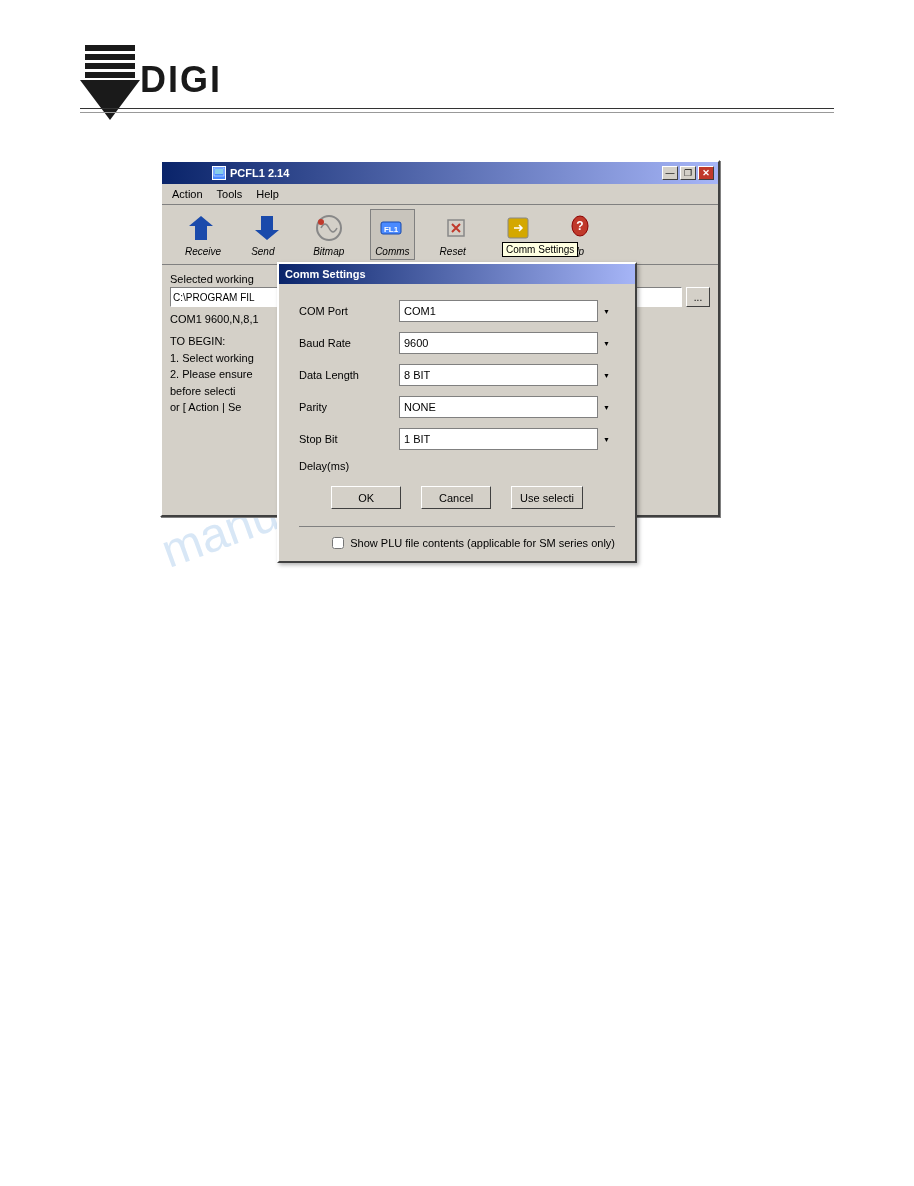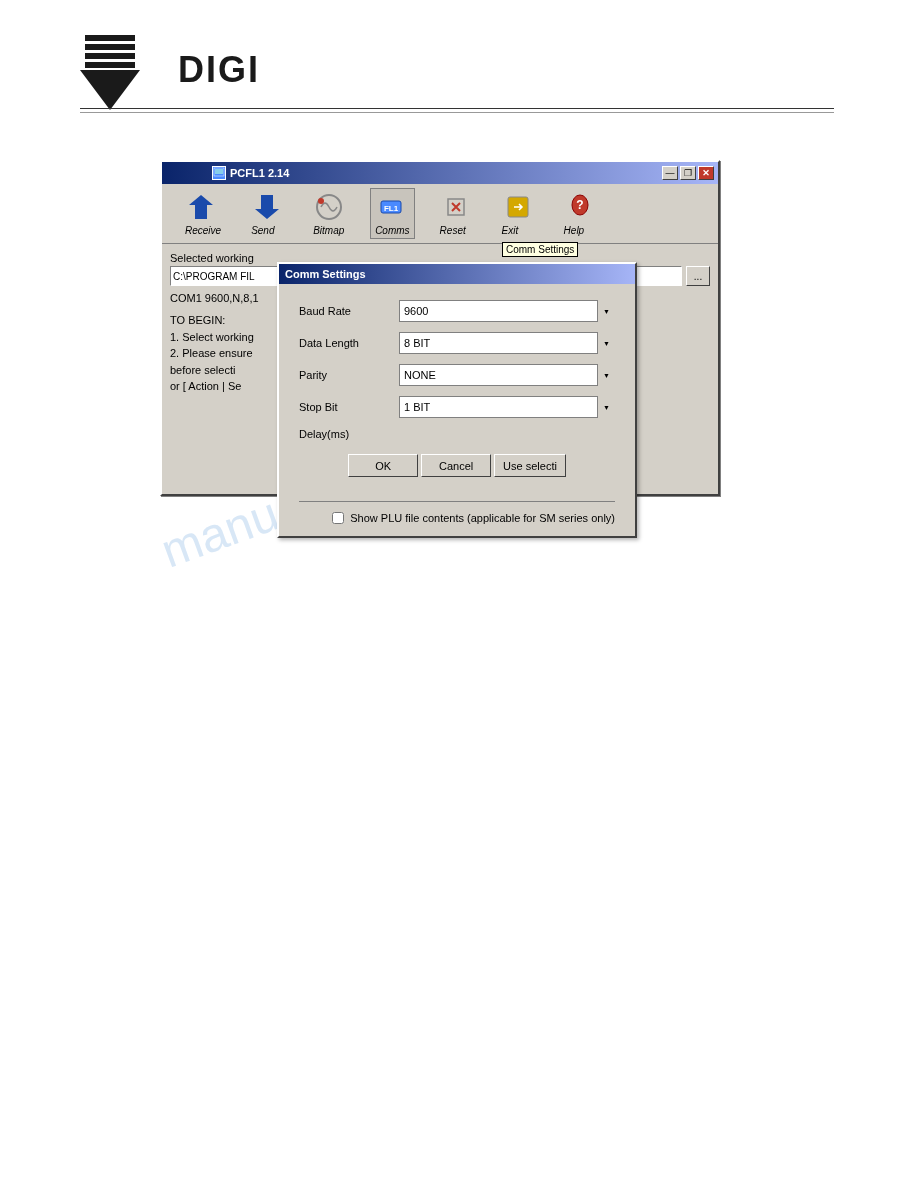--- a/index.html
+++ b/index.html
@@ -7,25 +7,24 @@
       background: #ffffff;
       font-family: Arial, sans-serif;
       width: 914px;
       min-height: 1186px;
       position: relative;
     }
 
     
     .logo-area {
       position: absolute;
-      top: 30px;
+      top: 40px;
       left: 80px;
       display: flex;
       align-items: center;
-      gap: 38px;
     }
     .logo-text {
       font-size: 36px;
       font-weight: bold;
       color: #1a1a1a;
       font-family: Arial, sans-serif;
       letter-spacing: 2px;
     }
     .logo-line {
       position: absolute;
@@ -304,24 +303,24 @@
       align-items: center;
       justify-content: center;
       pointer-events: none;
     }
     .select-arrow::after {
       content: '▼';
       font-size: 7px;
     }
     .dialog-buttons {
       display: flex;
-      gap: 3px;
+      gap: 20px;
       justify-content: center;
       margin-top: 14px;
-      margin-bottom: 24px;
+      margin-bottom: 17px;
     }
     .dialog-btn {
       min-width: 70px;
       height: 23px;
       background: #d4d0c8;
       border: 1px solid #ffffff;
       border-right-color: #404040;
       border-bottom-color: #404040;
       font-size: 11px;
       cursor: pointer;
@@ -377,20 +376,25 @@
       </div>
       <span class="title-text">PCFL1 2.14</span>
     </div>
     <div class="title-buttons">
       <div class="title-btn">—</div>
       <div class="title-btn">❐</div>
       <div class="title-btn close">✕</div>
     </div>
   </div>
 
+  <div class="menu-bar">
+    <span class="menu-item">Action</span>
+    <span class="menu-item">Tools</span>
+    <span class="menu-item">Help</span>
+  </div>
 
   <div class="toolbar">
 
     <div class="tool-btn">
       <div class="tool-icon">
         <svg width="32" height="32" viewBox="0 0 32 32">
           <polygon points="16,4 4,14 10,14 10,28 22,28 22,14 28,14" fill="#1a4aab"></polygon>
         </svg>
       </div>
       <span class="tool-label">Receive</span>
@@ -473,20 +477,32 @@
       <div>before selecti</div>
       <div>or [ Action | Se</div>
     </div>
   </div>
 
   <div class="dialog-overlay">
     <div class="comm-dialog">
       <div class="dialog-title">Comm Settings</div>
       <div class="dialog-body">
 
+        <div class="form-row">
+          <span class="form-label">COM Port</span>
+          <div class="select-wrapper">
+            <select>
+              <option>COM1</option>
+              <option>COM2</option>
+              <option>COM3</option>
+              <option>COM4</option>
+            </select>
+            <div class="select-arrow"></div>
+          </div>
+        </div>
 
         <div class="form-row">
           <span class="form-label">Baud Rate</span>
           <div class="select-wrapper">
             <select>
               <option>1200</option>
               <option>2400</option>
               <option>4800</option>
               <option selected="">9600</option>
               <option>19200</option>

